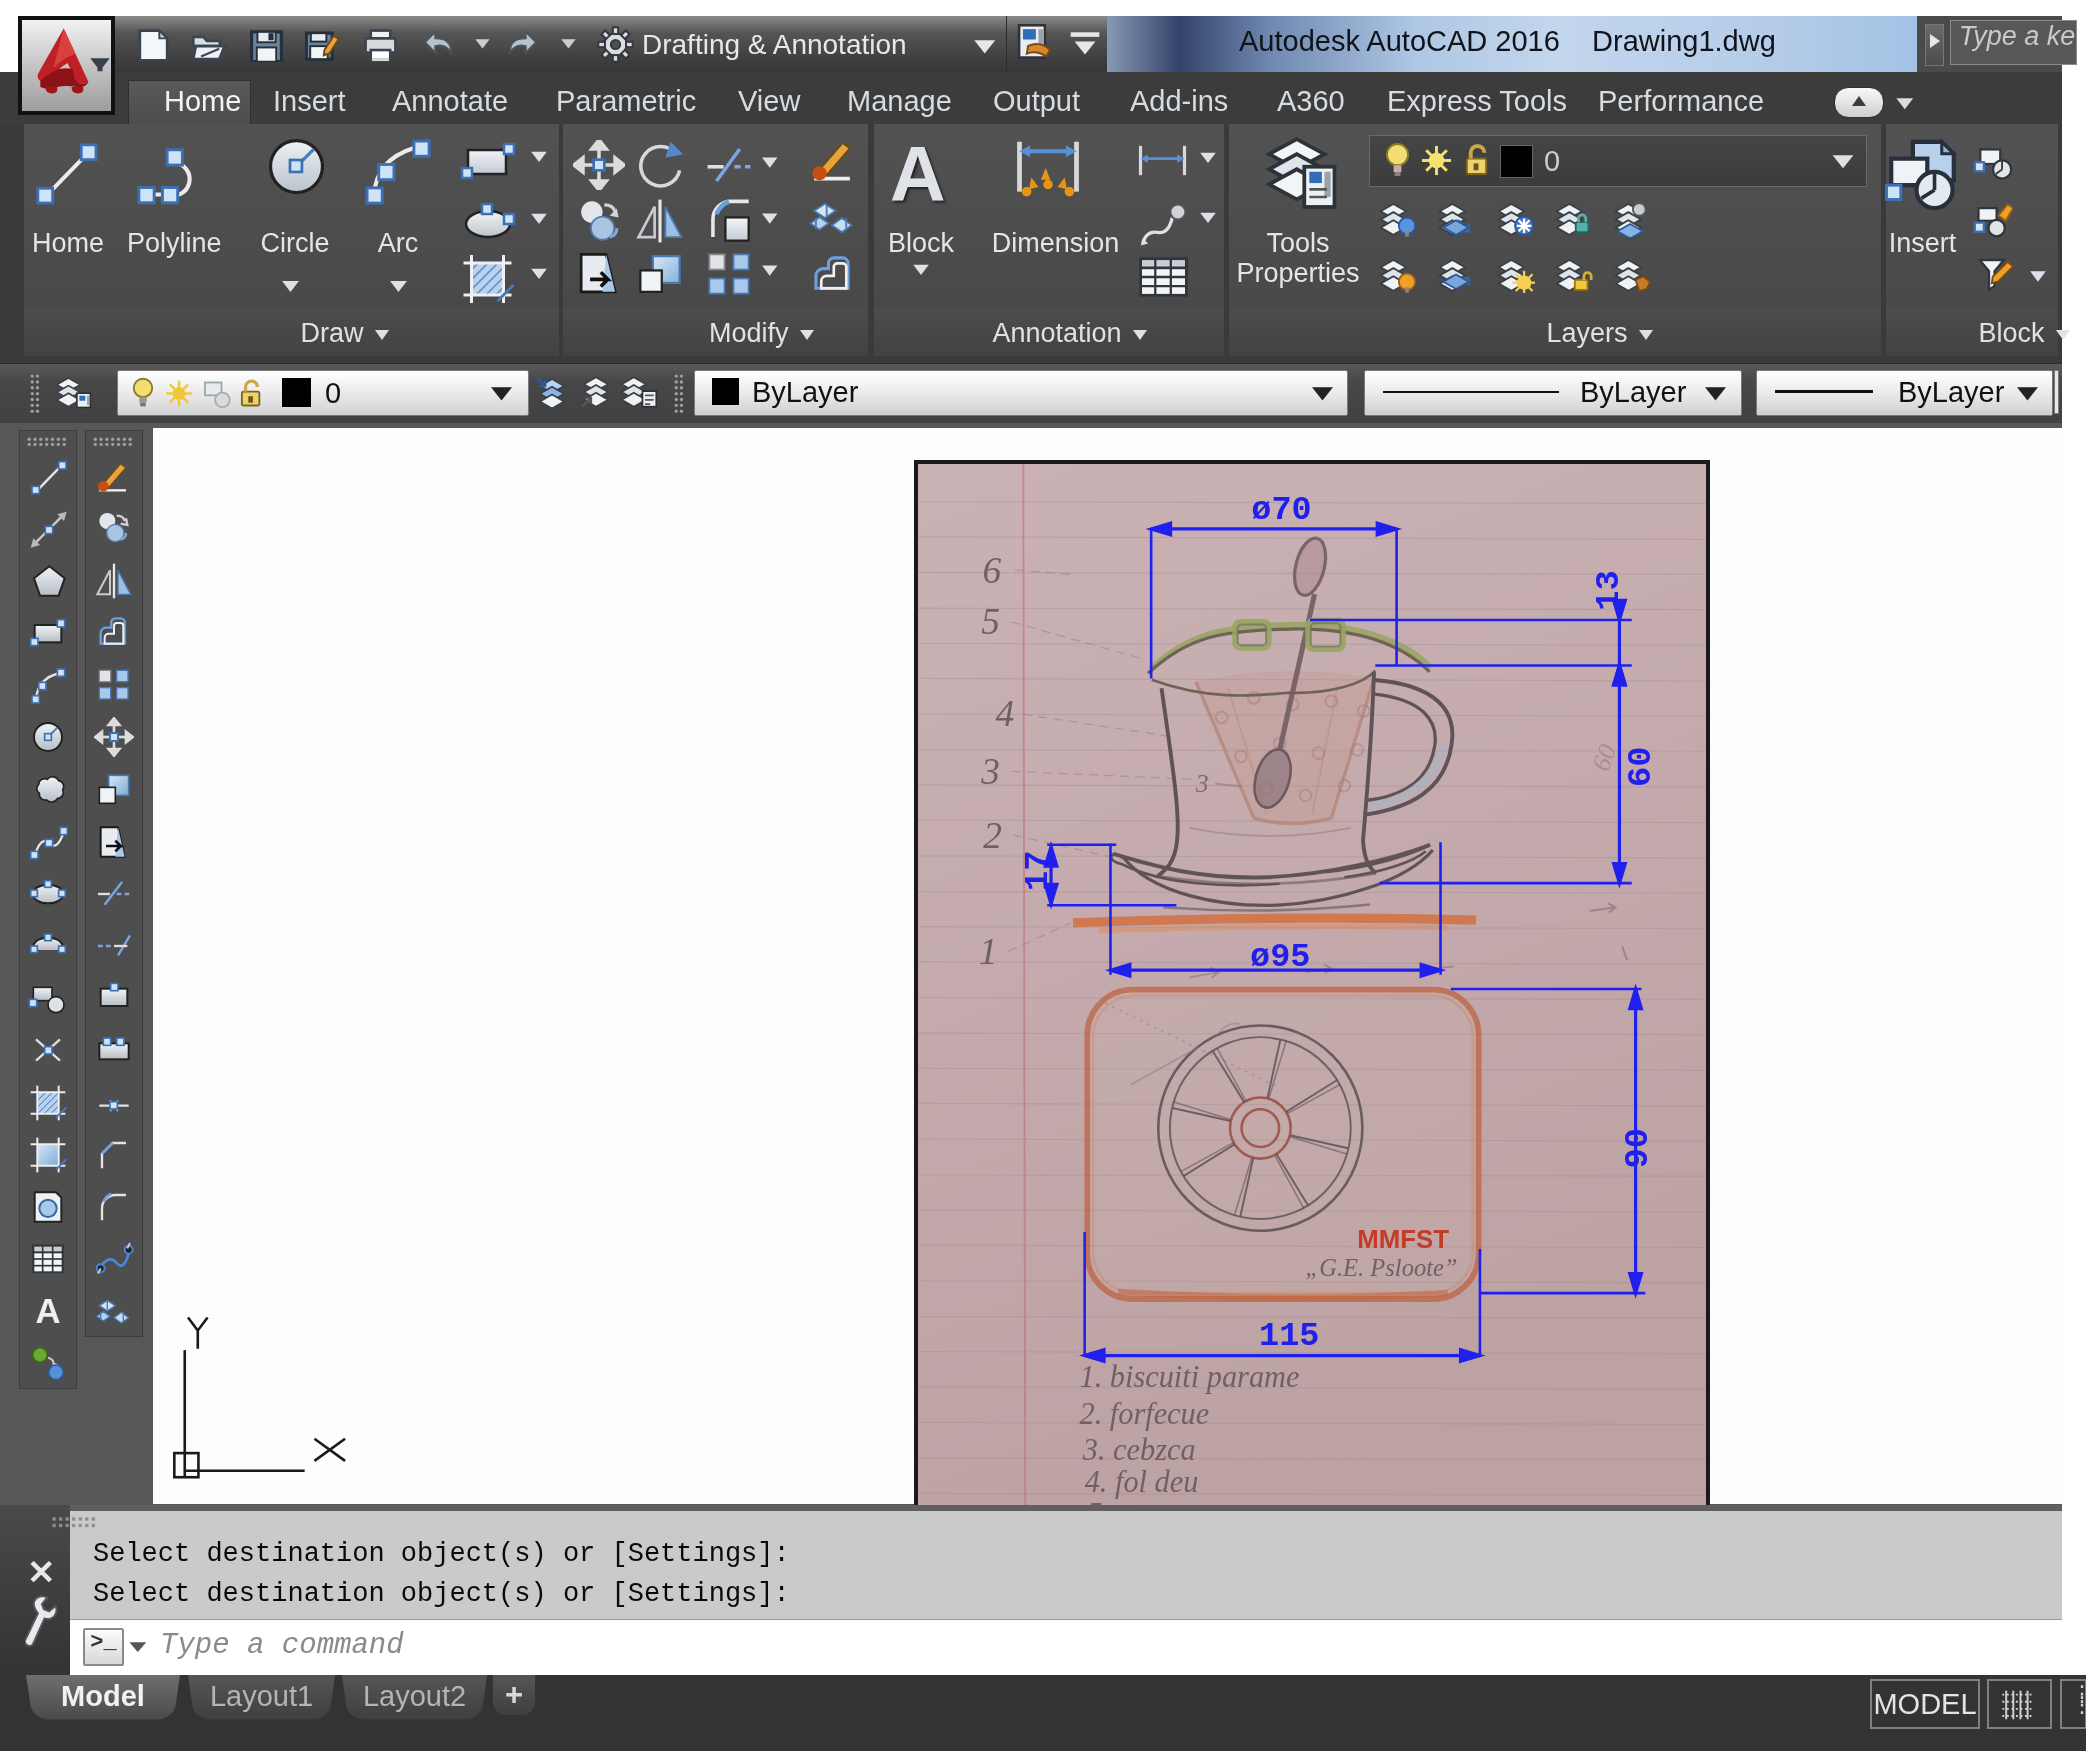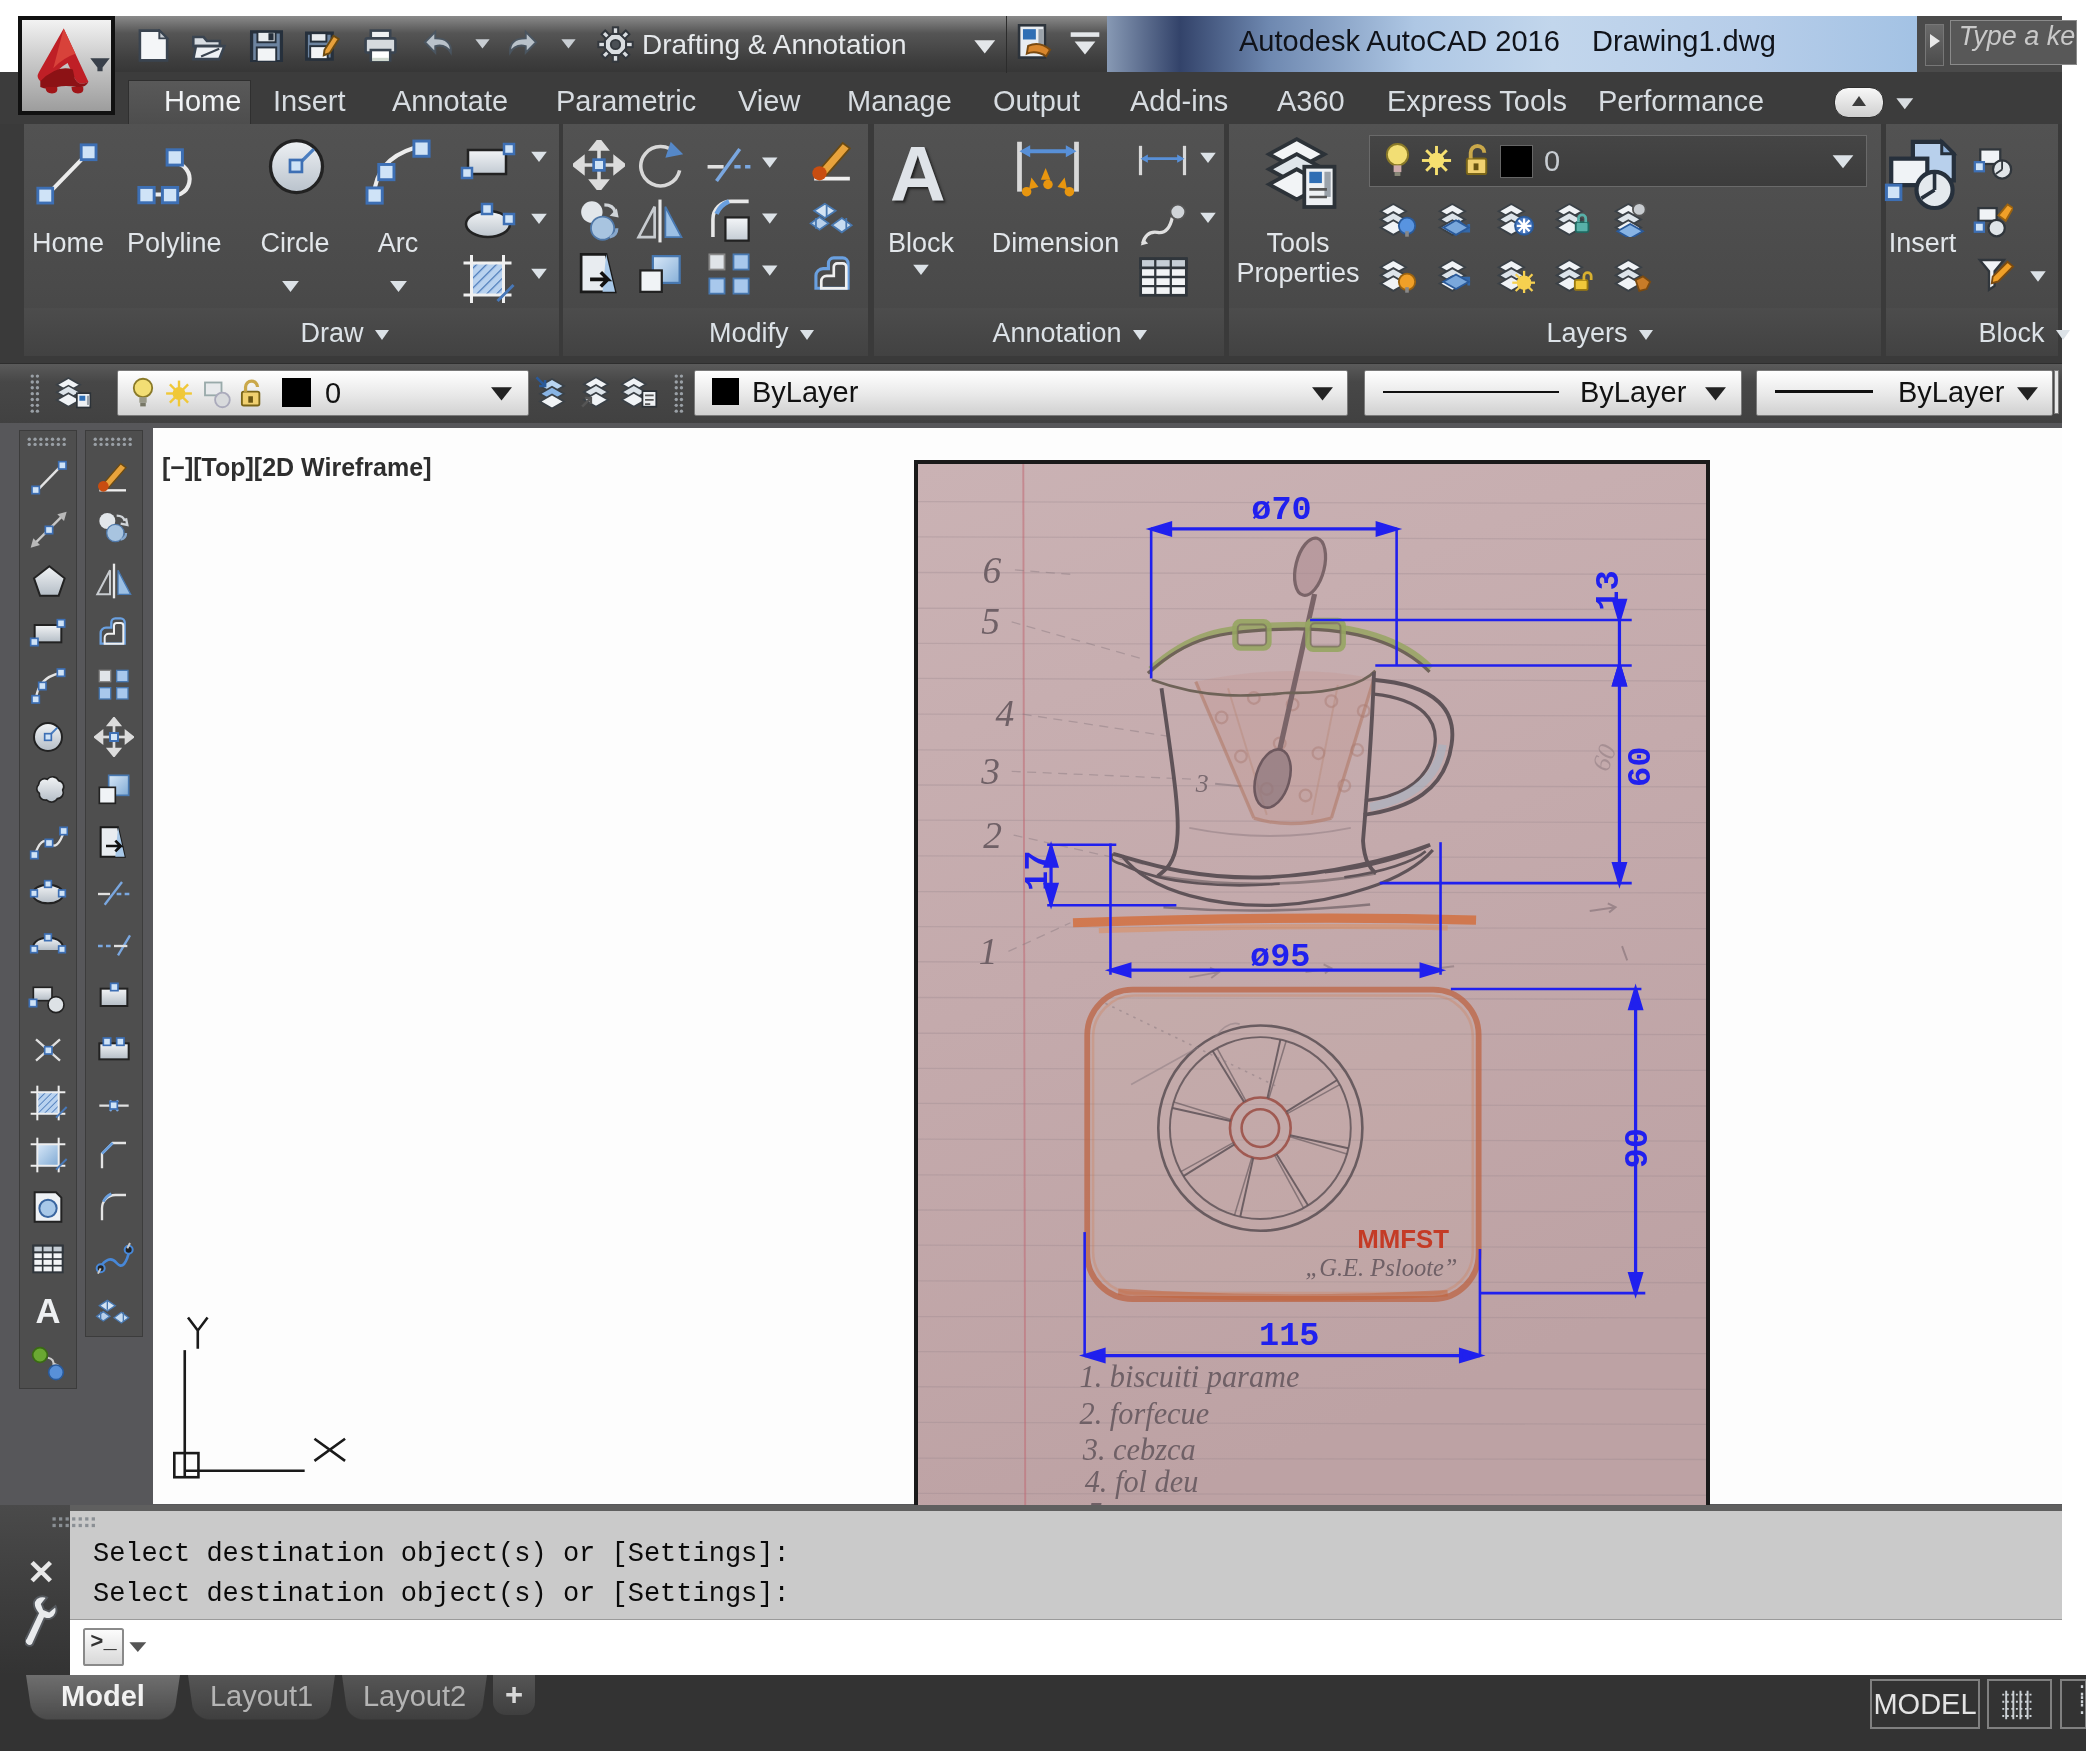--- a/index.html
+++ b/index.html
@@ -894,21 +894,20 @@
       <path d="M6 52 l4 -8 M54 6 l-4 8" stroke="#ccc" stroke-width="3"></path>
     </svg>
     <svg style="position:absolute;left:94px;top:1291px" width="40" height="40" viewBox="0 0 60 60">
       <g stroke="#4878b0" stroke-width="2">
         <path d="M8 22 l12 -8 12 8 -12 8 Z" fill="#d4e4f4"></path>
         <path d="M4 38 l10 -7 10 7 -10 7 Z" fill="#b8d0ea"></path>
         <path d="M30 40 l11 -8 11 8 -11 8 Z" fill="#c8dcf0"></path>
         <path d="M20 14 v14 M44 32 v14 M10 31 v12" fill="none"></path>
       </g>
     </svg>
-    <div style="position:absolute;left:162px;top:453px;width:522px;height:37px;color:#2e2e2e;font-size:25px;font-weight:700;letter-spacing:0px">[−][Top][2D Wireframe]</div>
     <svg style="position:absolute;left:163px;top:1298px" width="196" height="189" viewBox="0 0 300 290">
       <g stroke="#1a1a1a" stroke-width="4" fill="none">
         <path d="M38 30 l15 20 m15 -20 l-15 20 v28"></path>
         <line x1="33" y1="80" x2="33" y2="276"></line>
         <line x1="33" y1="265" x2="217" y2="265"></line>
         <rect x="17" y="238" width="37" height="37"></rect>
         <path d="M232 216 l47 34 m0 -34 l-47 34"></path>
       </g>
     </svg>
     <div style="position:absolute;left:914px;top:460px;width:796px;height:1045px;background:#1a1a1a"></div>
@@ -1115,20 +1114,21 @@
     <div style="position:absolute;left:27px;top:1552px;width:33px;height:34px;color:#e8e8e8;font-size:34px;font-weight:bold">✕</div>
     <svg style="position:absolute;left:25px;top:1595px" width="39" height="56" viewBox="0 0 60 86">
       <path d="M14 10 a14 14 0 0 1 20 -6 l-8 10 3 8 8 3 10 -8 a14 14 0 0 1 -7 19 q-4 2 -10 0 L12 76 a7 7 0 0 1 -10 -10 L20 28 q-8 -10 -6 -18 Z" fill="#e8eaec" stroke="#55595e" stroke-width="3"></path>
     </svg>
     <div style="position:absolute;left:93px;top:1539px;width:1435px;height:33px;font-family:'Liberation Mono',monospace;font-size:27px;color:#0a0a0a;white-space:pre">Select destination object(s) or [Settings]:</div>
     <div style="position:absolute;left:93px;top:1579px;width:1435px;height:33px;font-family:'Liberation Mono',monospace;font-size:27px;color:#0a0a0a;white-space:pre">Select destination object(s) or [Settings]:</div>
     <div style="position:absolute;left:83px;top:1628px;width:37px;height:34px;background:linear-gradient(#fcfcfc,#d8d8d8);border:2px solid #8a8a8a;border-radius:2.6px;color:#333;font-size:22px;font-weight:bold;text-align:center;font-family:'Liberation Mono',monospace">&gt;_</div>
     <svg style="position:absolute;left:128px;top:1641px" width="19.6" height="13" viewBox="0 0 30 20">
       <path d="M2 2 h26 l-13 15 Z" fill="#555"></path>
     </svg>
+    <div style="position:absolute;left:160px;top:1629px;width:587px;height:35px;font-family:'Liberation Mono',monospace;font-style:italic;font-size:29px;color:#8a8a8a;white-space:pre">Type a command</div>
     <div style="position:absolute;left:26px;top:1675px;width:154px;height:50px;background:linear-gradient(#6e6e6e,#4a4a4a);border-radius:0 0 17px 17px;transform:perspective(130px) rotateX(-14deg);transform-origin:top"></div>
     <div style="position:absolute;left:26px;top:1680px;width:154px;height:37px;color:#f2f2f2;font-size:29px;font-weight:bold;text-align:center">Model</div>
     <div style="position:absolute;left:188px;top:1675px;width:147px;height:50px;background:linear-gradient(#555,#3f3f3f);border-radius:0 0 17px 17px;transform:perspective(130px) rotateX(-14deg);transform-origin:top"></div>
     <div style="position:absolute;left:188px;top:1680px;width:147px;height:37px;color:#b4b4b4;font-size:29px;font-weight:normal;text-align:center">Layout1</div>
     <div style="position:absolute;left:342px;top:1675px;width:145px;height:50px;background:linear-gradient(#555,#3f3f3f);border-radius:0 0 17px 17px;transform:perspective(130px) rotateX(-14deg);transform-origin:top"></div>
     <div style="position:absolute;left:342px;top:1680px;width:145px;height:37px;color:#b4b4b4;font-size:29px;font-weight:normal;text-align:center">Layout2</div>
     <div style="position:absolute;left:493px;top:1675px;width:42px;height:40px;background:linear-gradient(#555,#3f3f3f);border-radius:0 0 13px 13px"></div>
     <div style="position:absolute;left:493px;top:1677px;width:42px;height:34px;color:#d8d8d8;font-size:31px;font-weight:bold;text-align:center">+</div>
     <div style="position:absolute;left:1870px;top:1679px;width:110px;height:50px;border:2px solid #808080;box-sizing:border-box;color:#e4e4e4;font-size:29px;text-align:center;line-height:46px">MODEL</div>
     <div style="position:absolute;left:1987px;top:1679px;width:65px;height:50px;border:2px solid #808080;box-sizing:border-box"></div>

